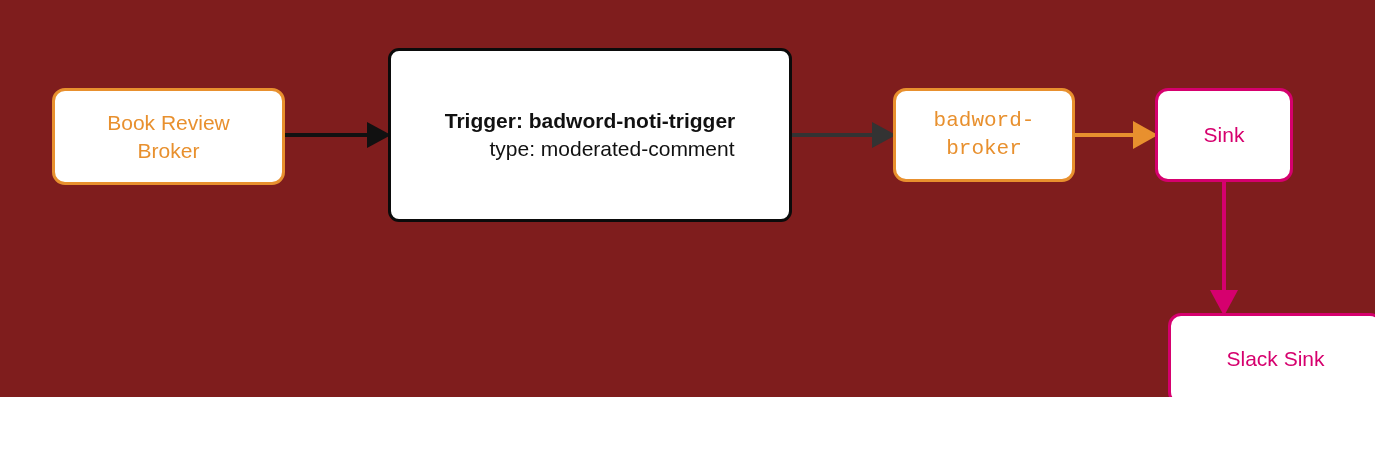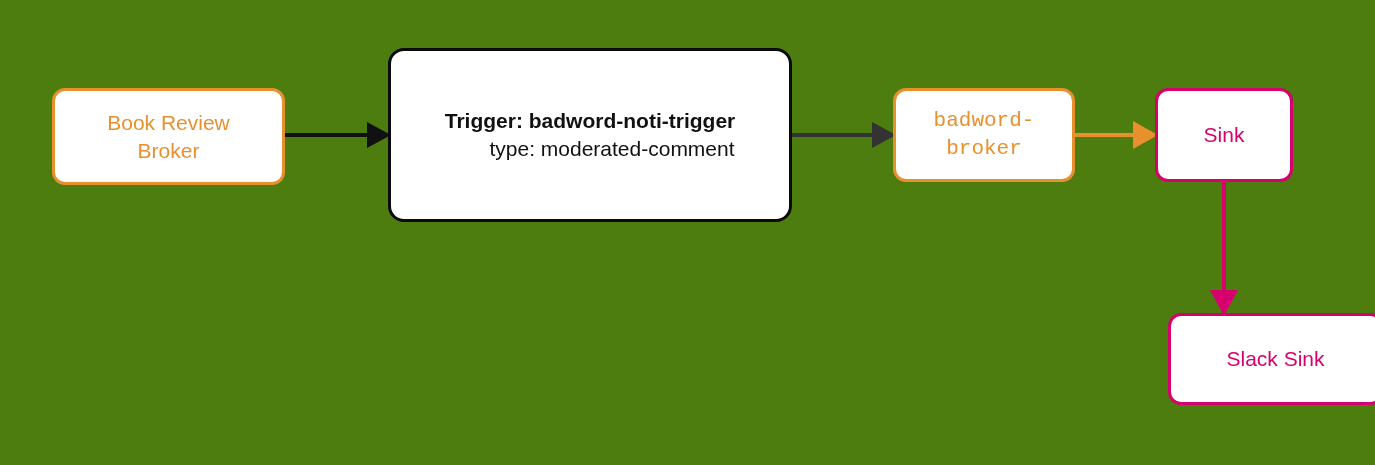--- a/index.html
+++ b/index.html
@@ -7,22 +7,22 @@
     margin: 0;
     padding: 0;
     background: #ffffff;
   }
   body {
     font-family: "Liberation Sans", sans-serif;
   }
   #canvas {
     position: relative;
     width: 1375px;
-    height: 465px;
-    background: #4d7c0f;
+    height: 397px;
+    background: #7f1d1d;
     overflow: hidden;
   }
   .node {
     position: absolute;
     box-sizing: border-box;
     display: flex;
     align-items: center;
     justify-content: center;
     text-align: center;
     background: #ffffff;
@@ -43,21 +43,21 @@
   
   .node-pipe {
     border: 3px solid #D6006E;
     border-radius: 13px;
     color: #D6006E;
     font-size: 21px;
   }
   
   .node-trigger {
     border: 3px solid #0b0b0b;
-    border-radius: 16px;
+    border-radius: 11px;
     color: #111111;
     font-size: 21px;
     flex-direction: column;
     padding: 0 24px;
     text-align: center;
   }
   .trigger-line {
     display: block;
     white-space: nowrap;
   }

